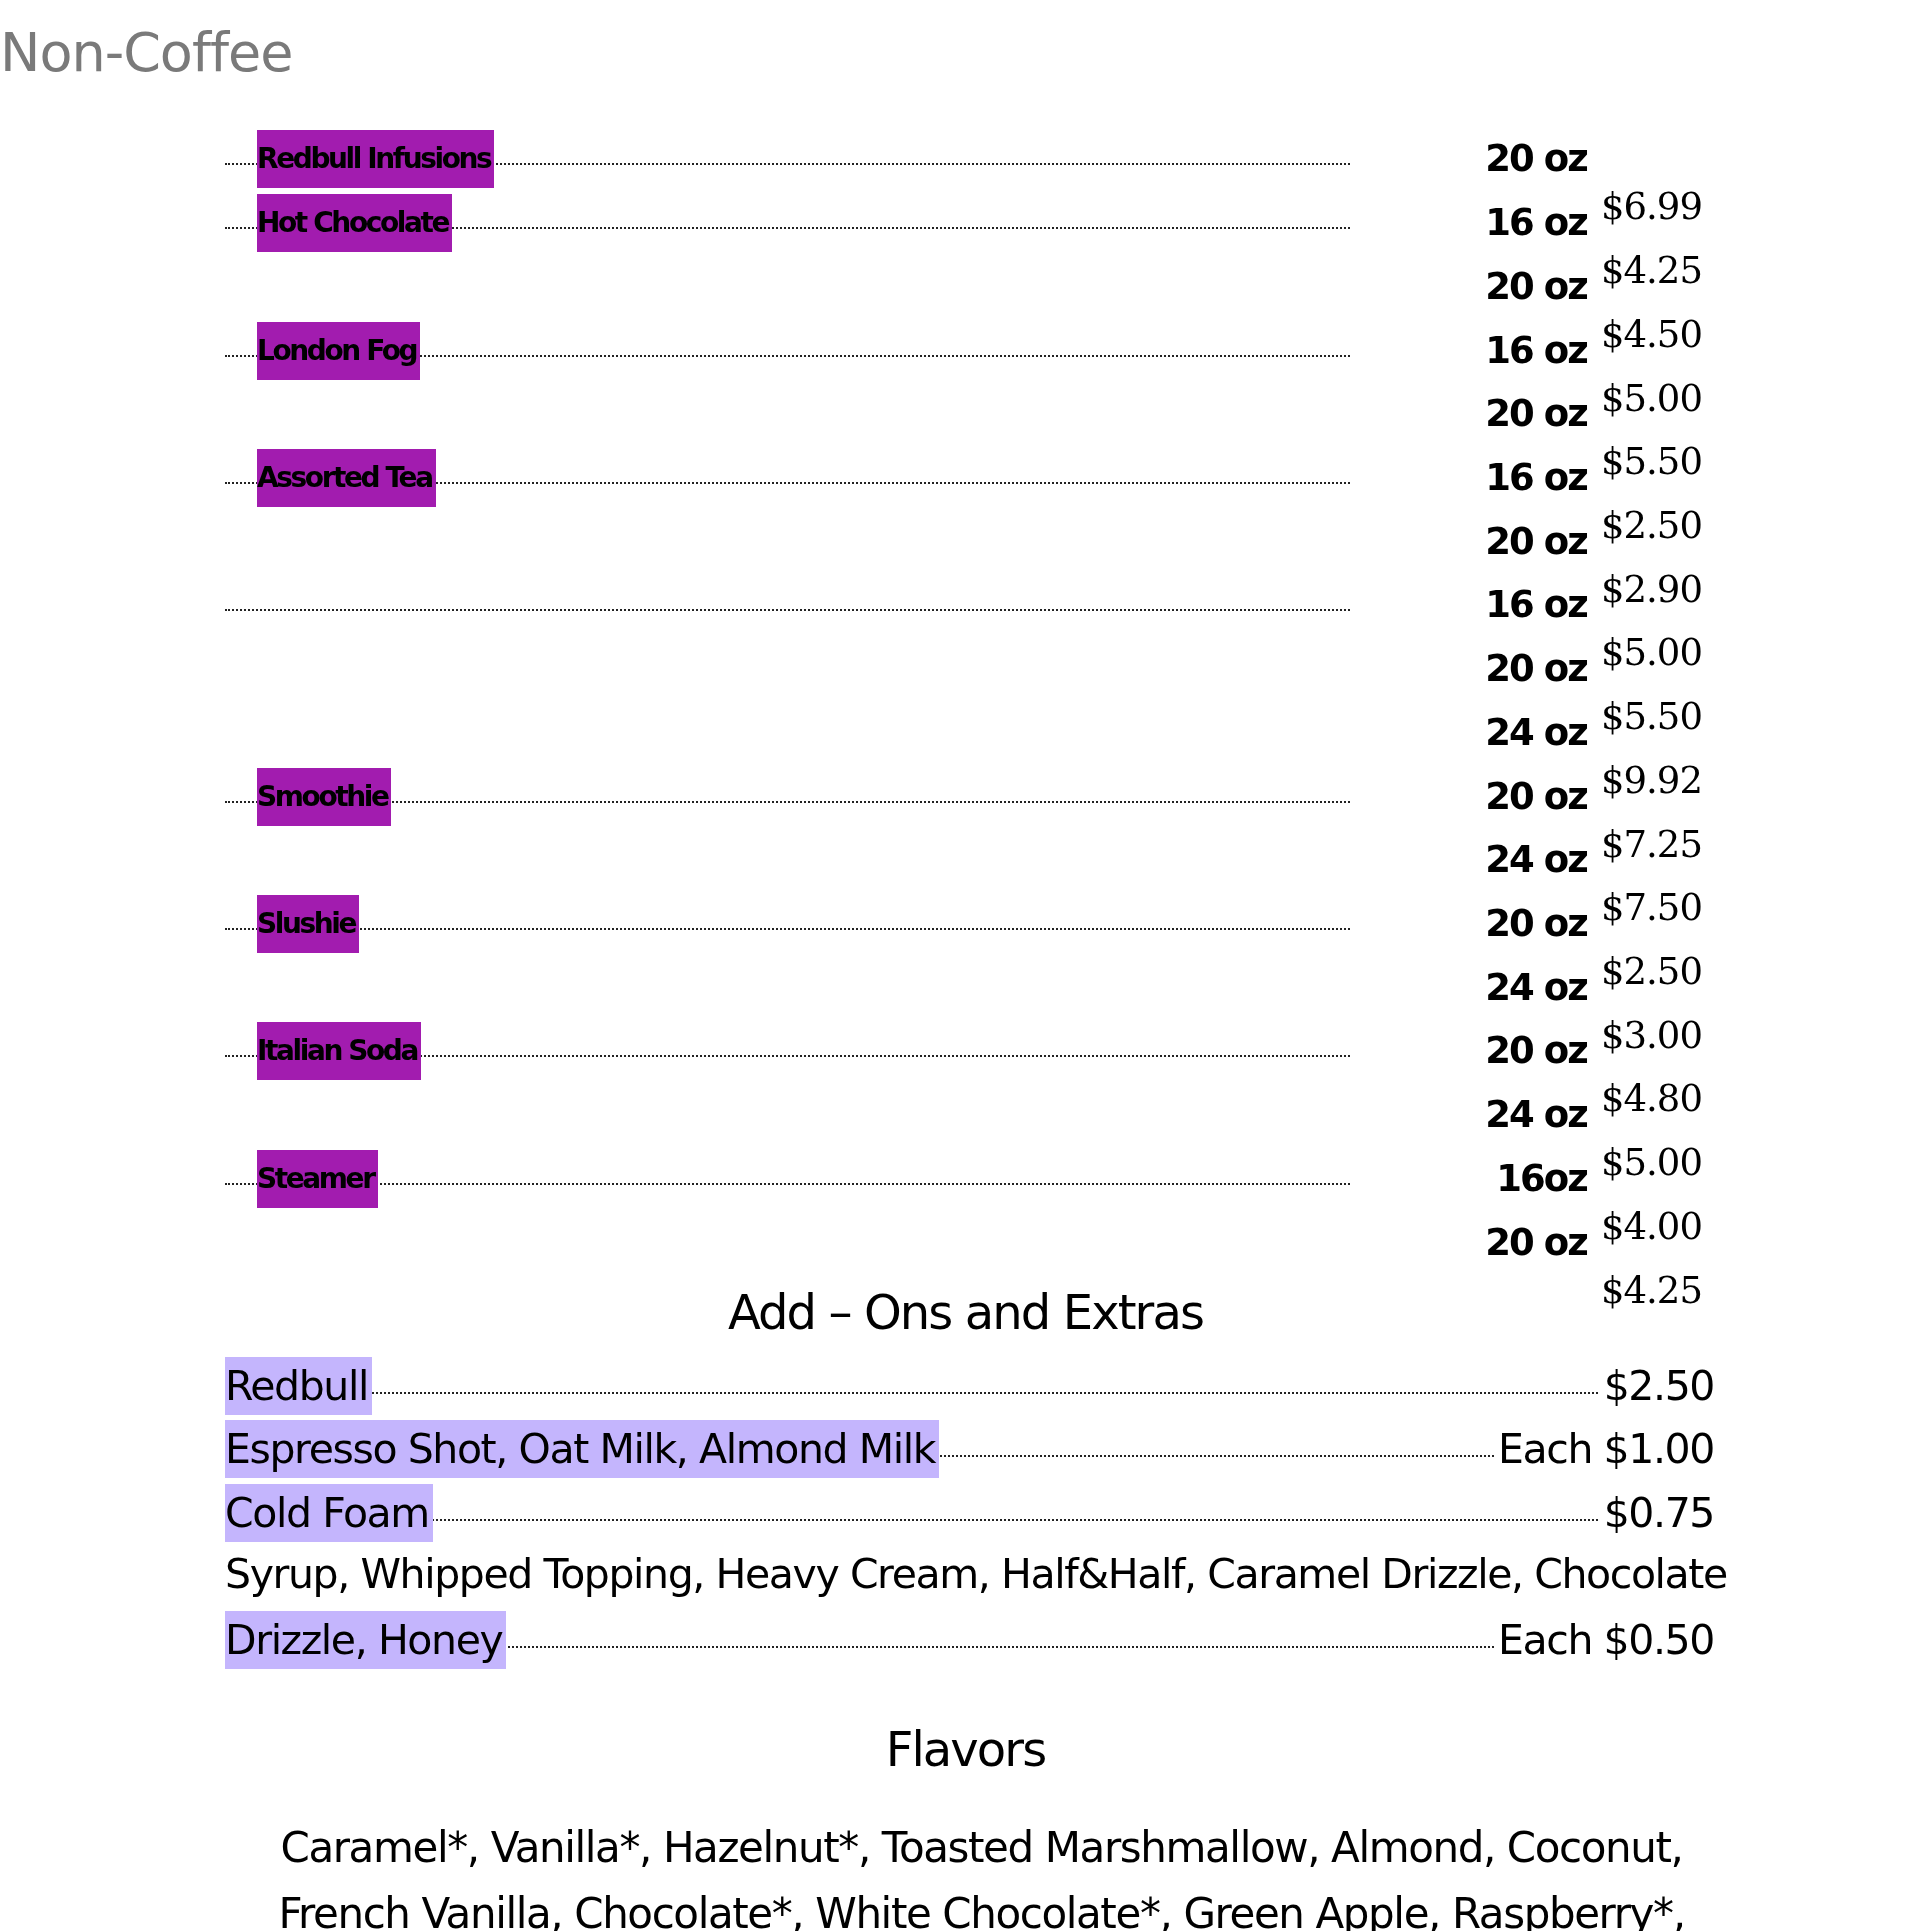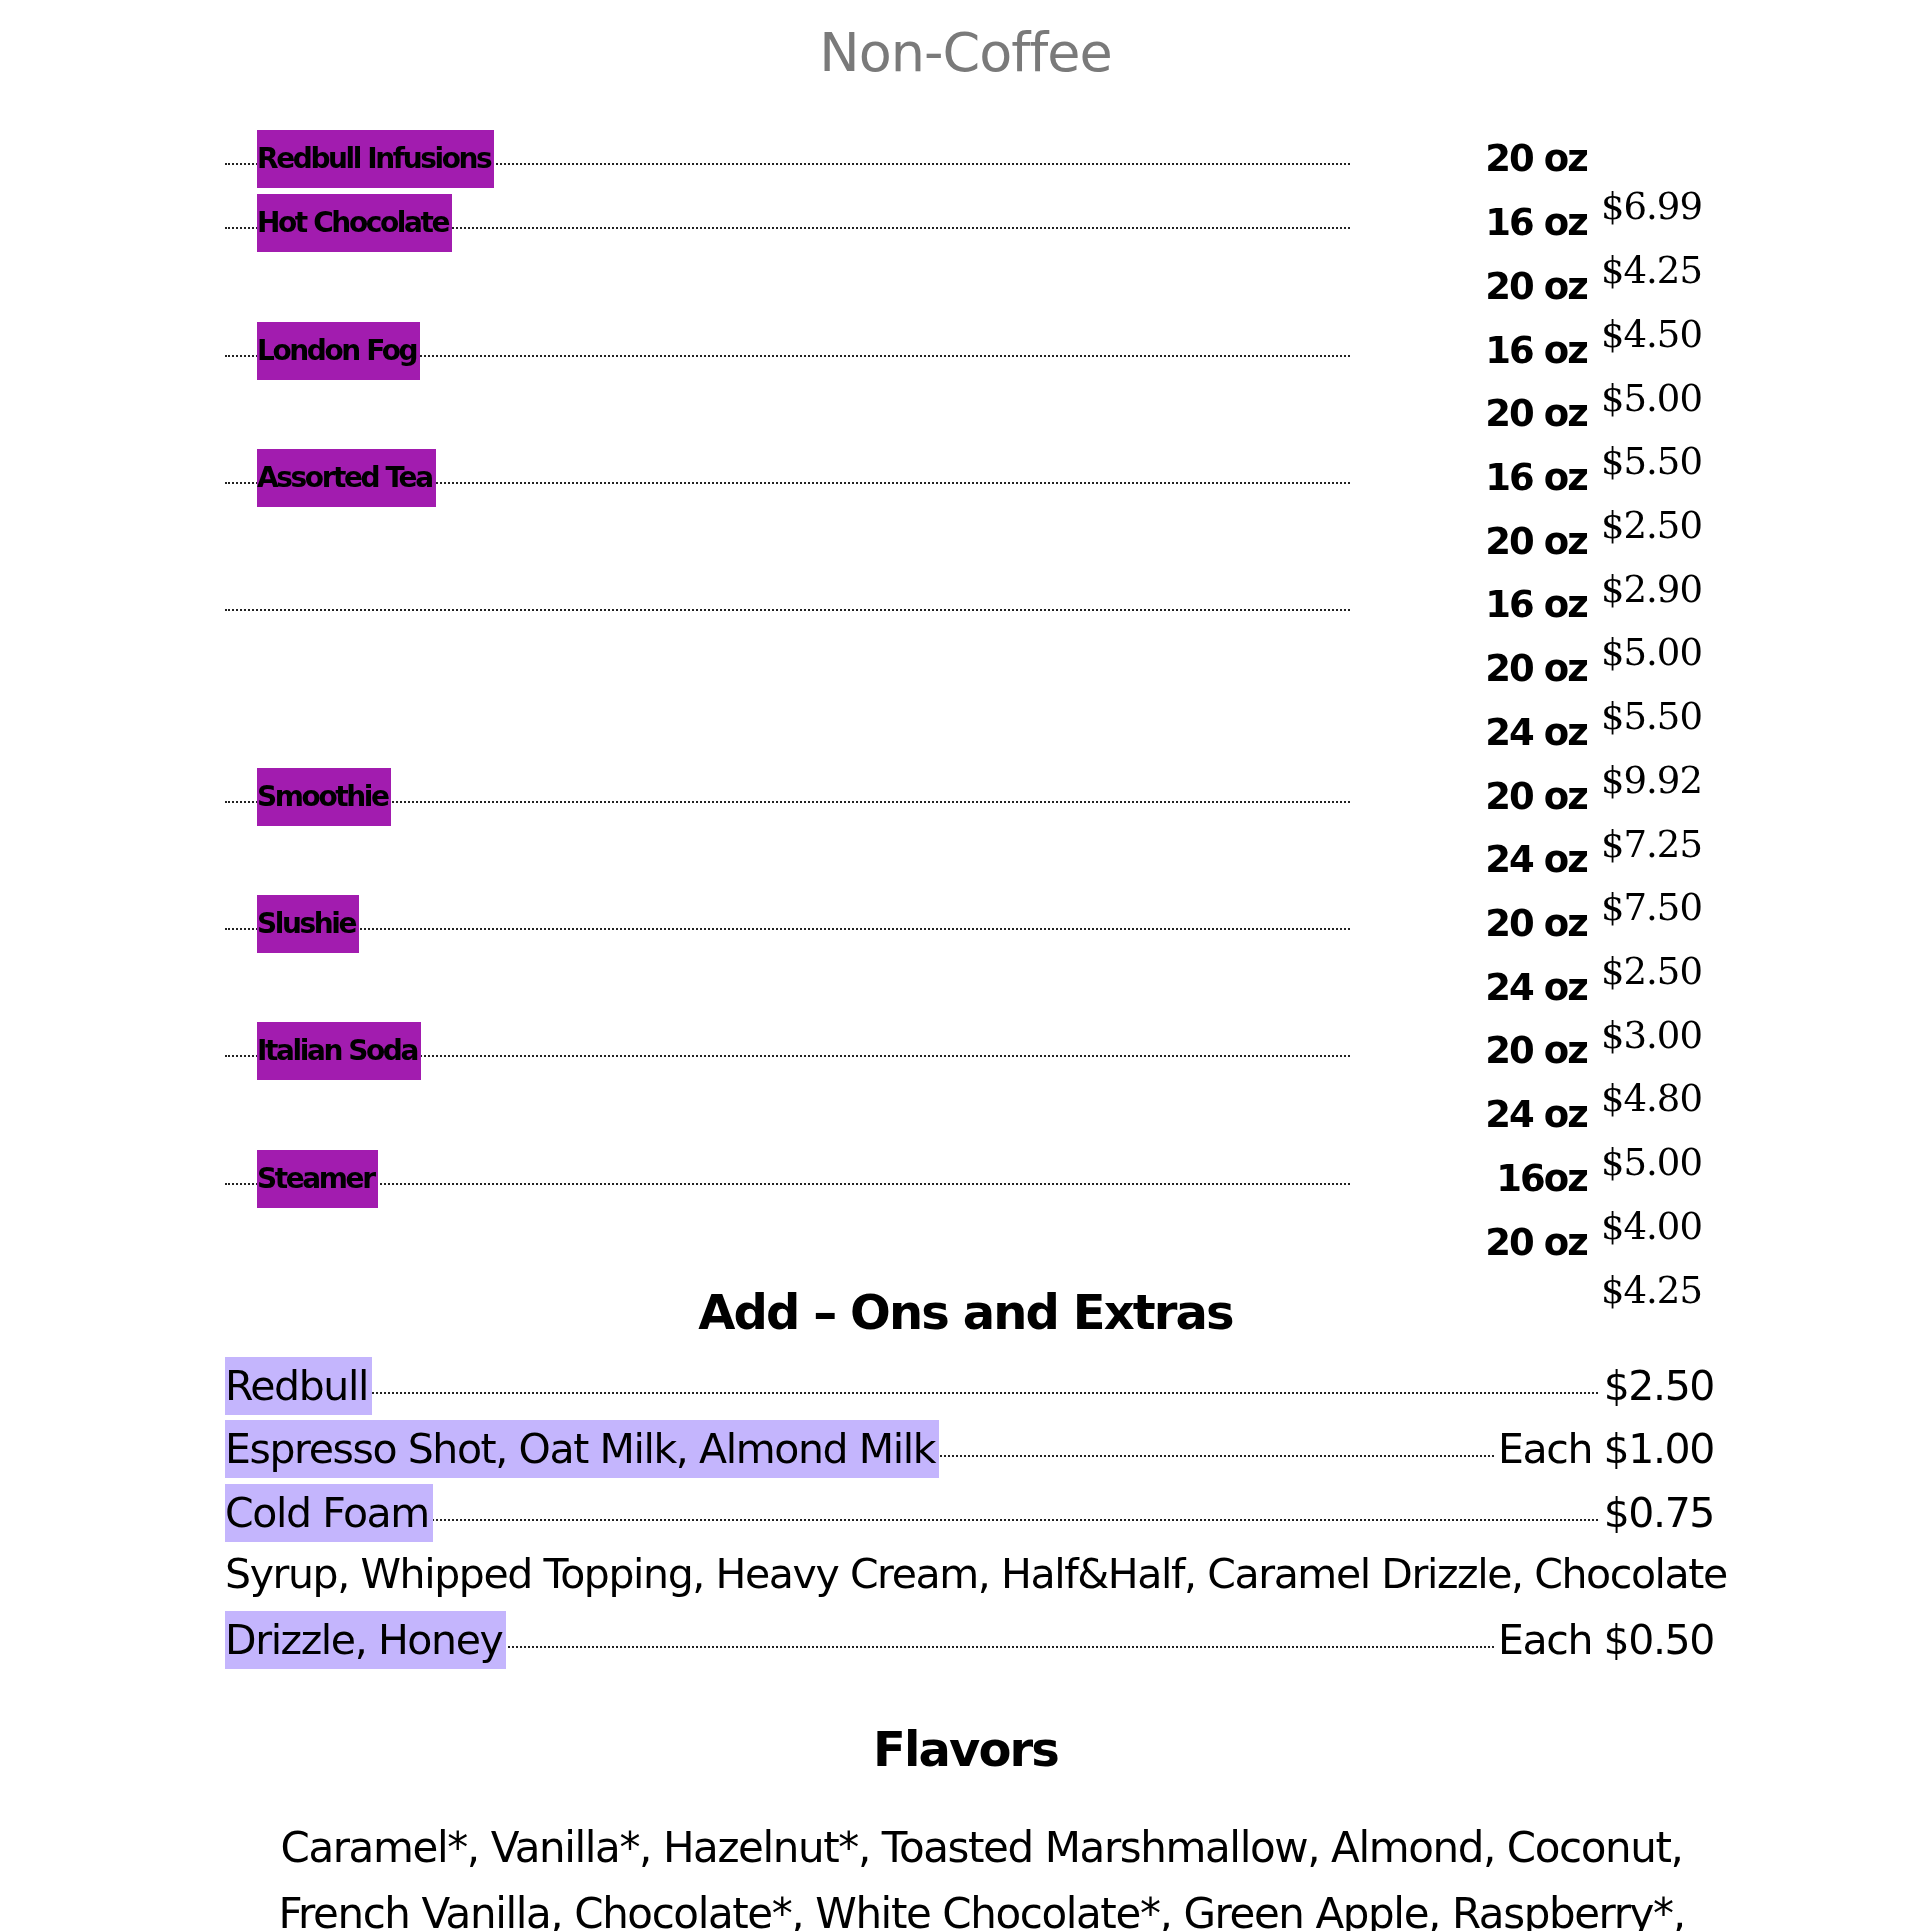--- a/index.html
+++ b/index.html
@@ -1,31 +1,31 @@
 <!DOCTYPE html>
 <html><head>
 <meta charset="utf-8">
 <style>
   html, body { margin: 0; padding: 0; background: #ffffff; }
   body { width: 1931px; height: 1931px; position: relative; overflow: hidden;
          font-family: "DejaVu Sans", sans-serif; color: #000; }
-  .title { position: absolute; top: 21px; left: 0; width: 1931px; text-align: center;
+  .title { position: absolute; top: 21px; left: 0; width: 1931px; 
            font-size: 54px; color: #7a7a7a; letter-spacing: -1px; }
   .row { position: absolute; left: 225px; width: 1492px; height: 58px; }
   .row .name { position: absolute; left: 0; top: 0; font-size: 28px; font-weight: bold;
                letter-spacing: -2.4px; line-height: 58px; white-space: nowrap;
                background: #a21caf; padding-right: 3.9px; z-index: 2; margin-left: 32px; }
   .row .dots { position: absolute; left: 0; right: 367px; top: 33px;
                border-bottom: 2.9px dotted #222; z-index: 1; }
   .row .size { position: absolute; right: 130px; width: 193px; top: 0; text-align: right;
                font-size: 37px; font-weight: bold; letter-spacing: -1.9px; line-height: 58px; }
   .row .price { position: absolute; left: 1376px; top: 0; font-size: 37px; line-height: 58px;
                 font-family: "DejaVu Serif", serif; letter-spacing: -1px; margin-top: 48px; }
   .heading { position: absolute; left: 0; width: 1931px; text-align: center;
-             font-size: 48px; font-weight: bold; letter-spacing: -1.9px; }
+             font-size: 48px; font-weight: normal; letter-spacing: -1.9px; }
   .addon { position: absolute; left: 225px; width: 1489px; height: 58px; }
   .addon .aname { position: absolute; left: 0; top: 0; font-size: 41px; line-height: 58px;
                   white-space: nowrap; background: #c4b5fd; padding-right: 3.9px; z-index: 2;
                   letter-spacing: -1.4px; }
   .addon .dots { position: absolute; left: 0; right: 0; top: 35px;
                  border-bottom: 2.9px dotted #222; z-index: 1; }
   .addon .aprice { position: absolute; right: 0; top: 0; font-size: 41px; line-height: 58px;
                    background: #fff; padding-left: 3.9px; z-index: 2; letter-spacing: -1.4px; }
   .addon-line1 { position: absolute; left: 225px; top: 1550px; font-size: 41px;
                  letter-spacing: -1.4px; white-space: nowrap; }

